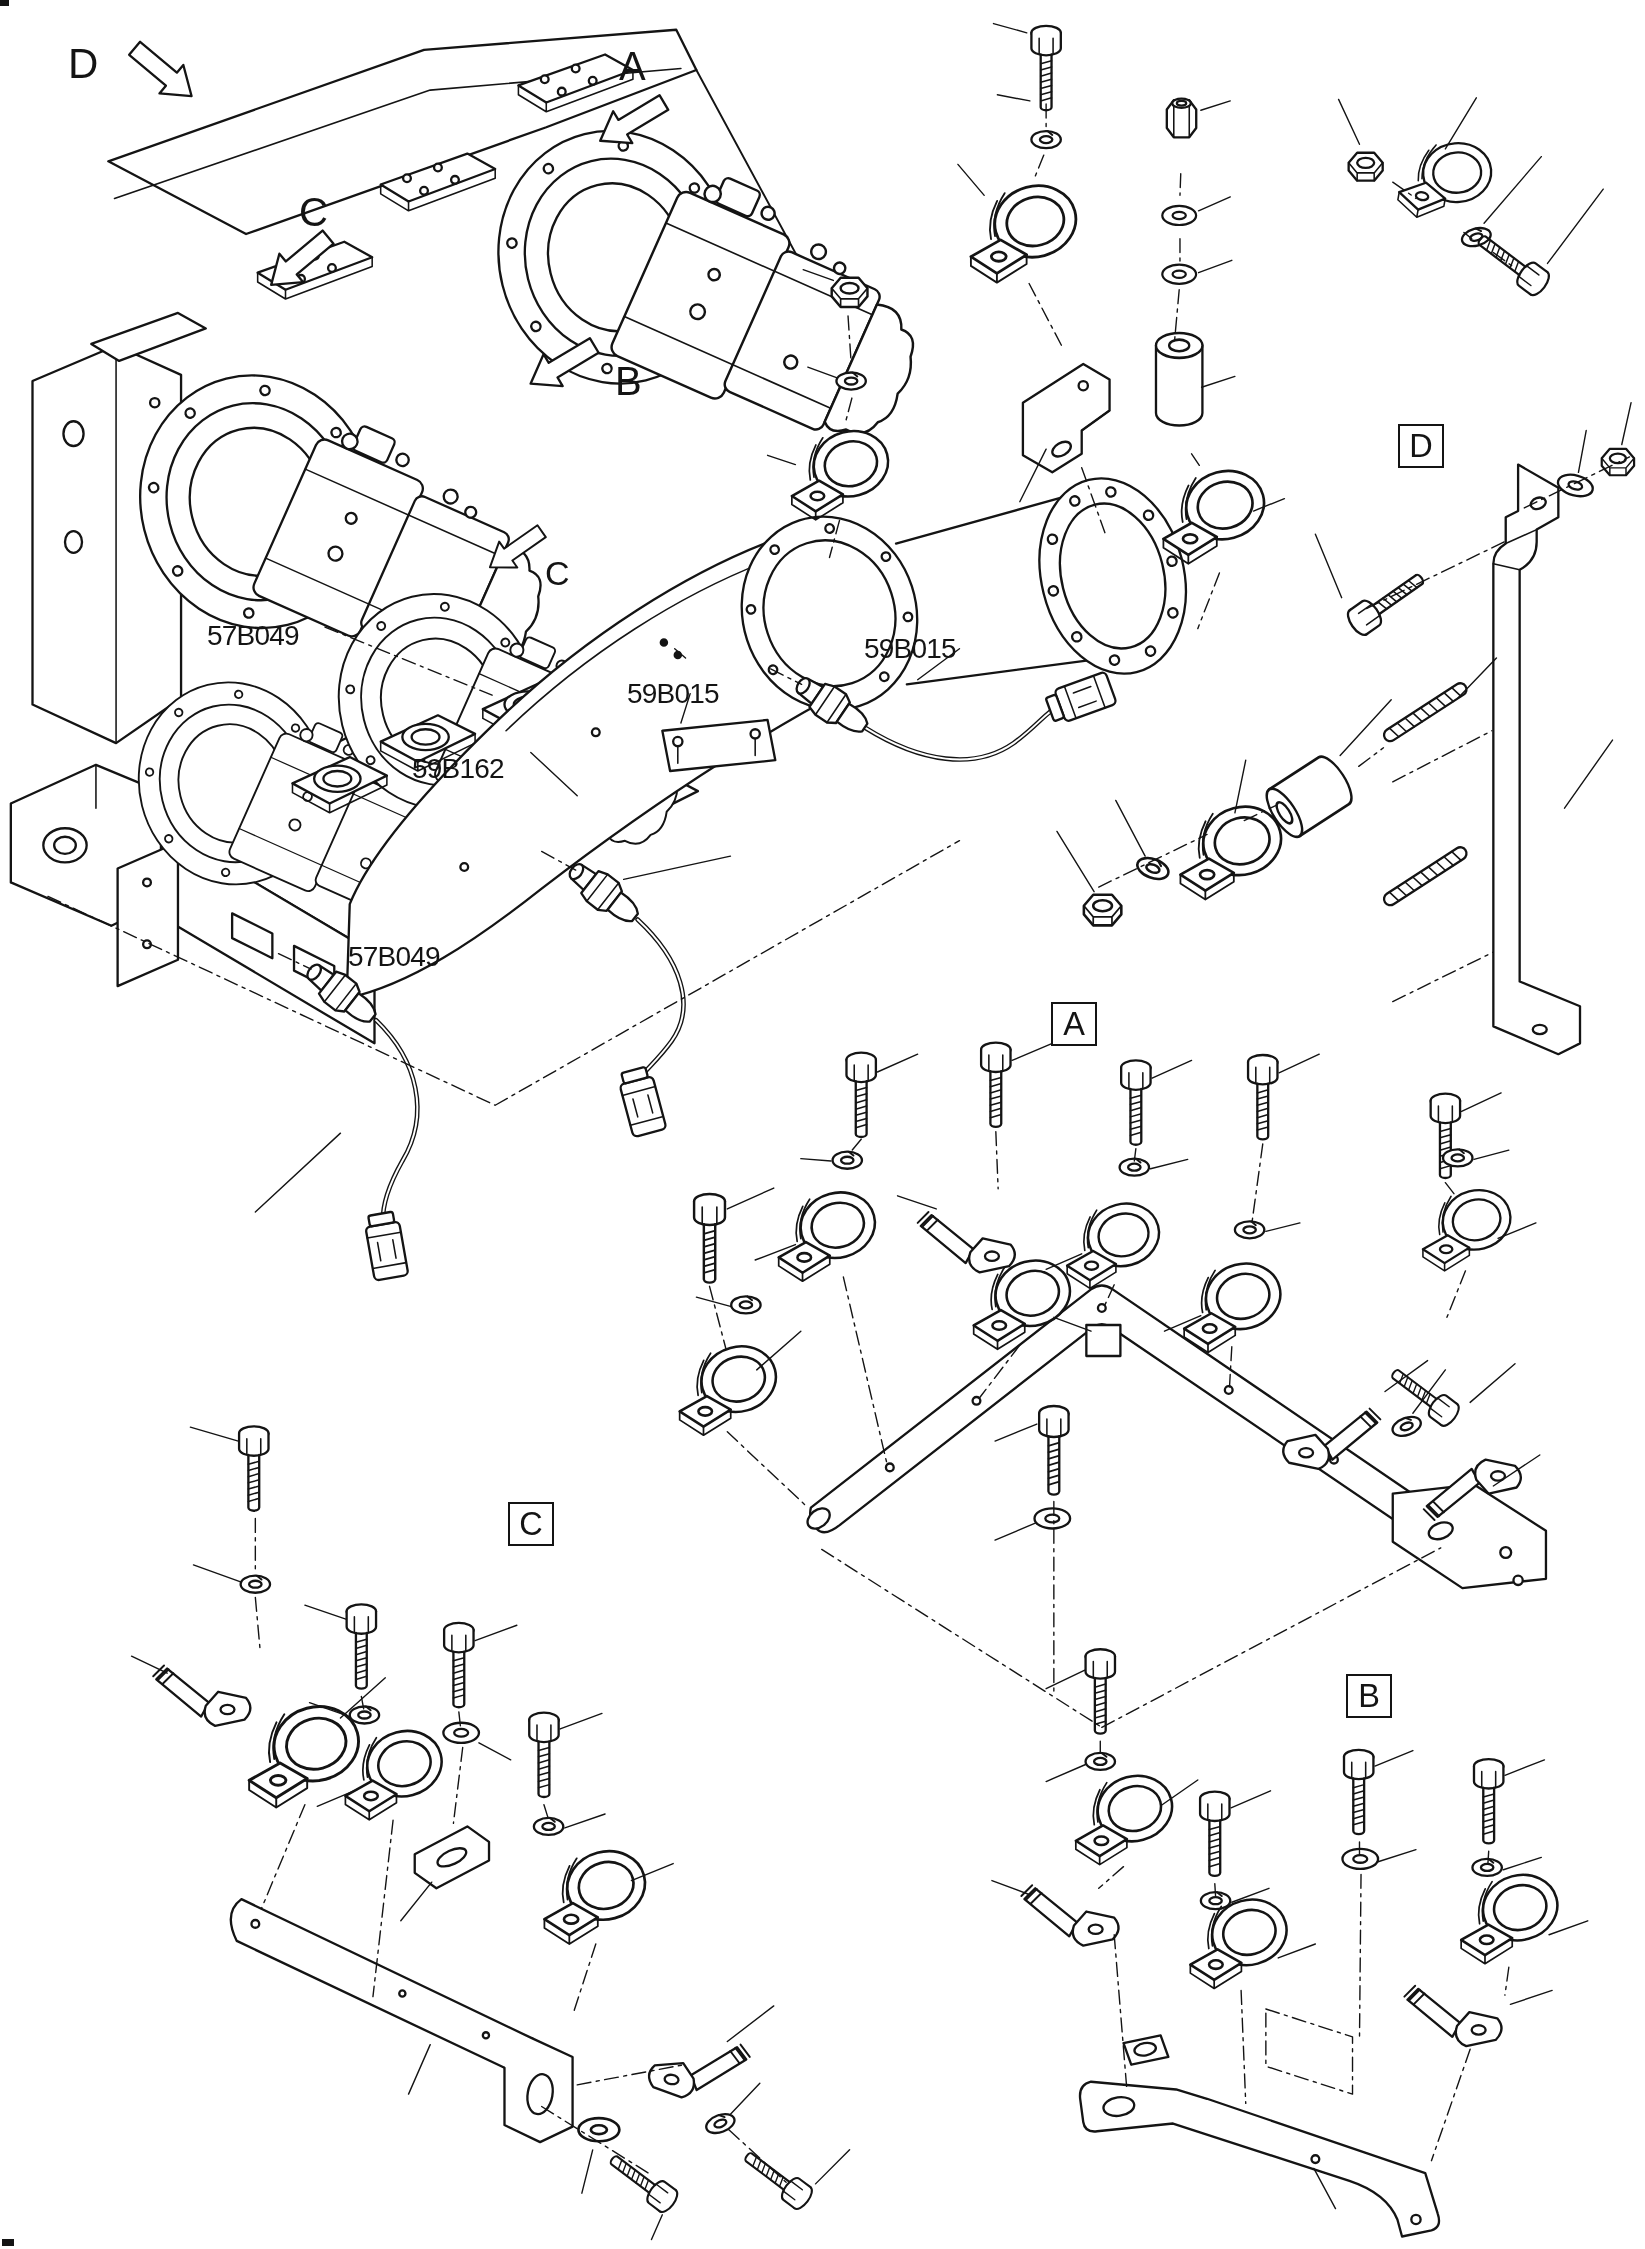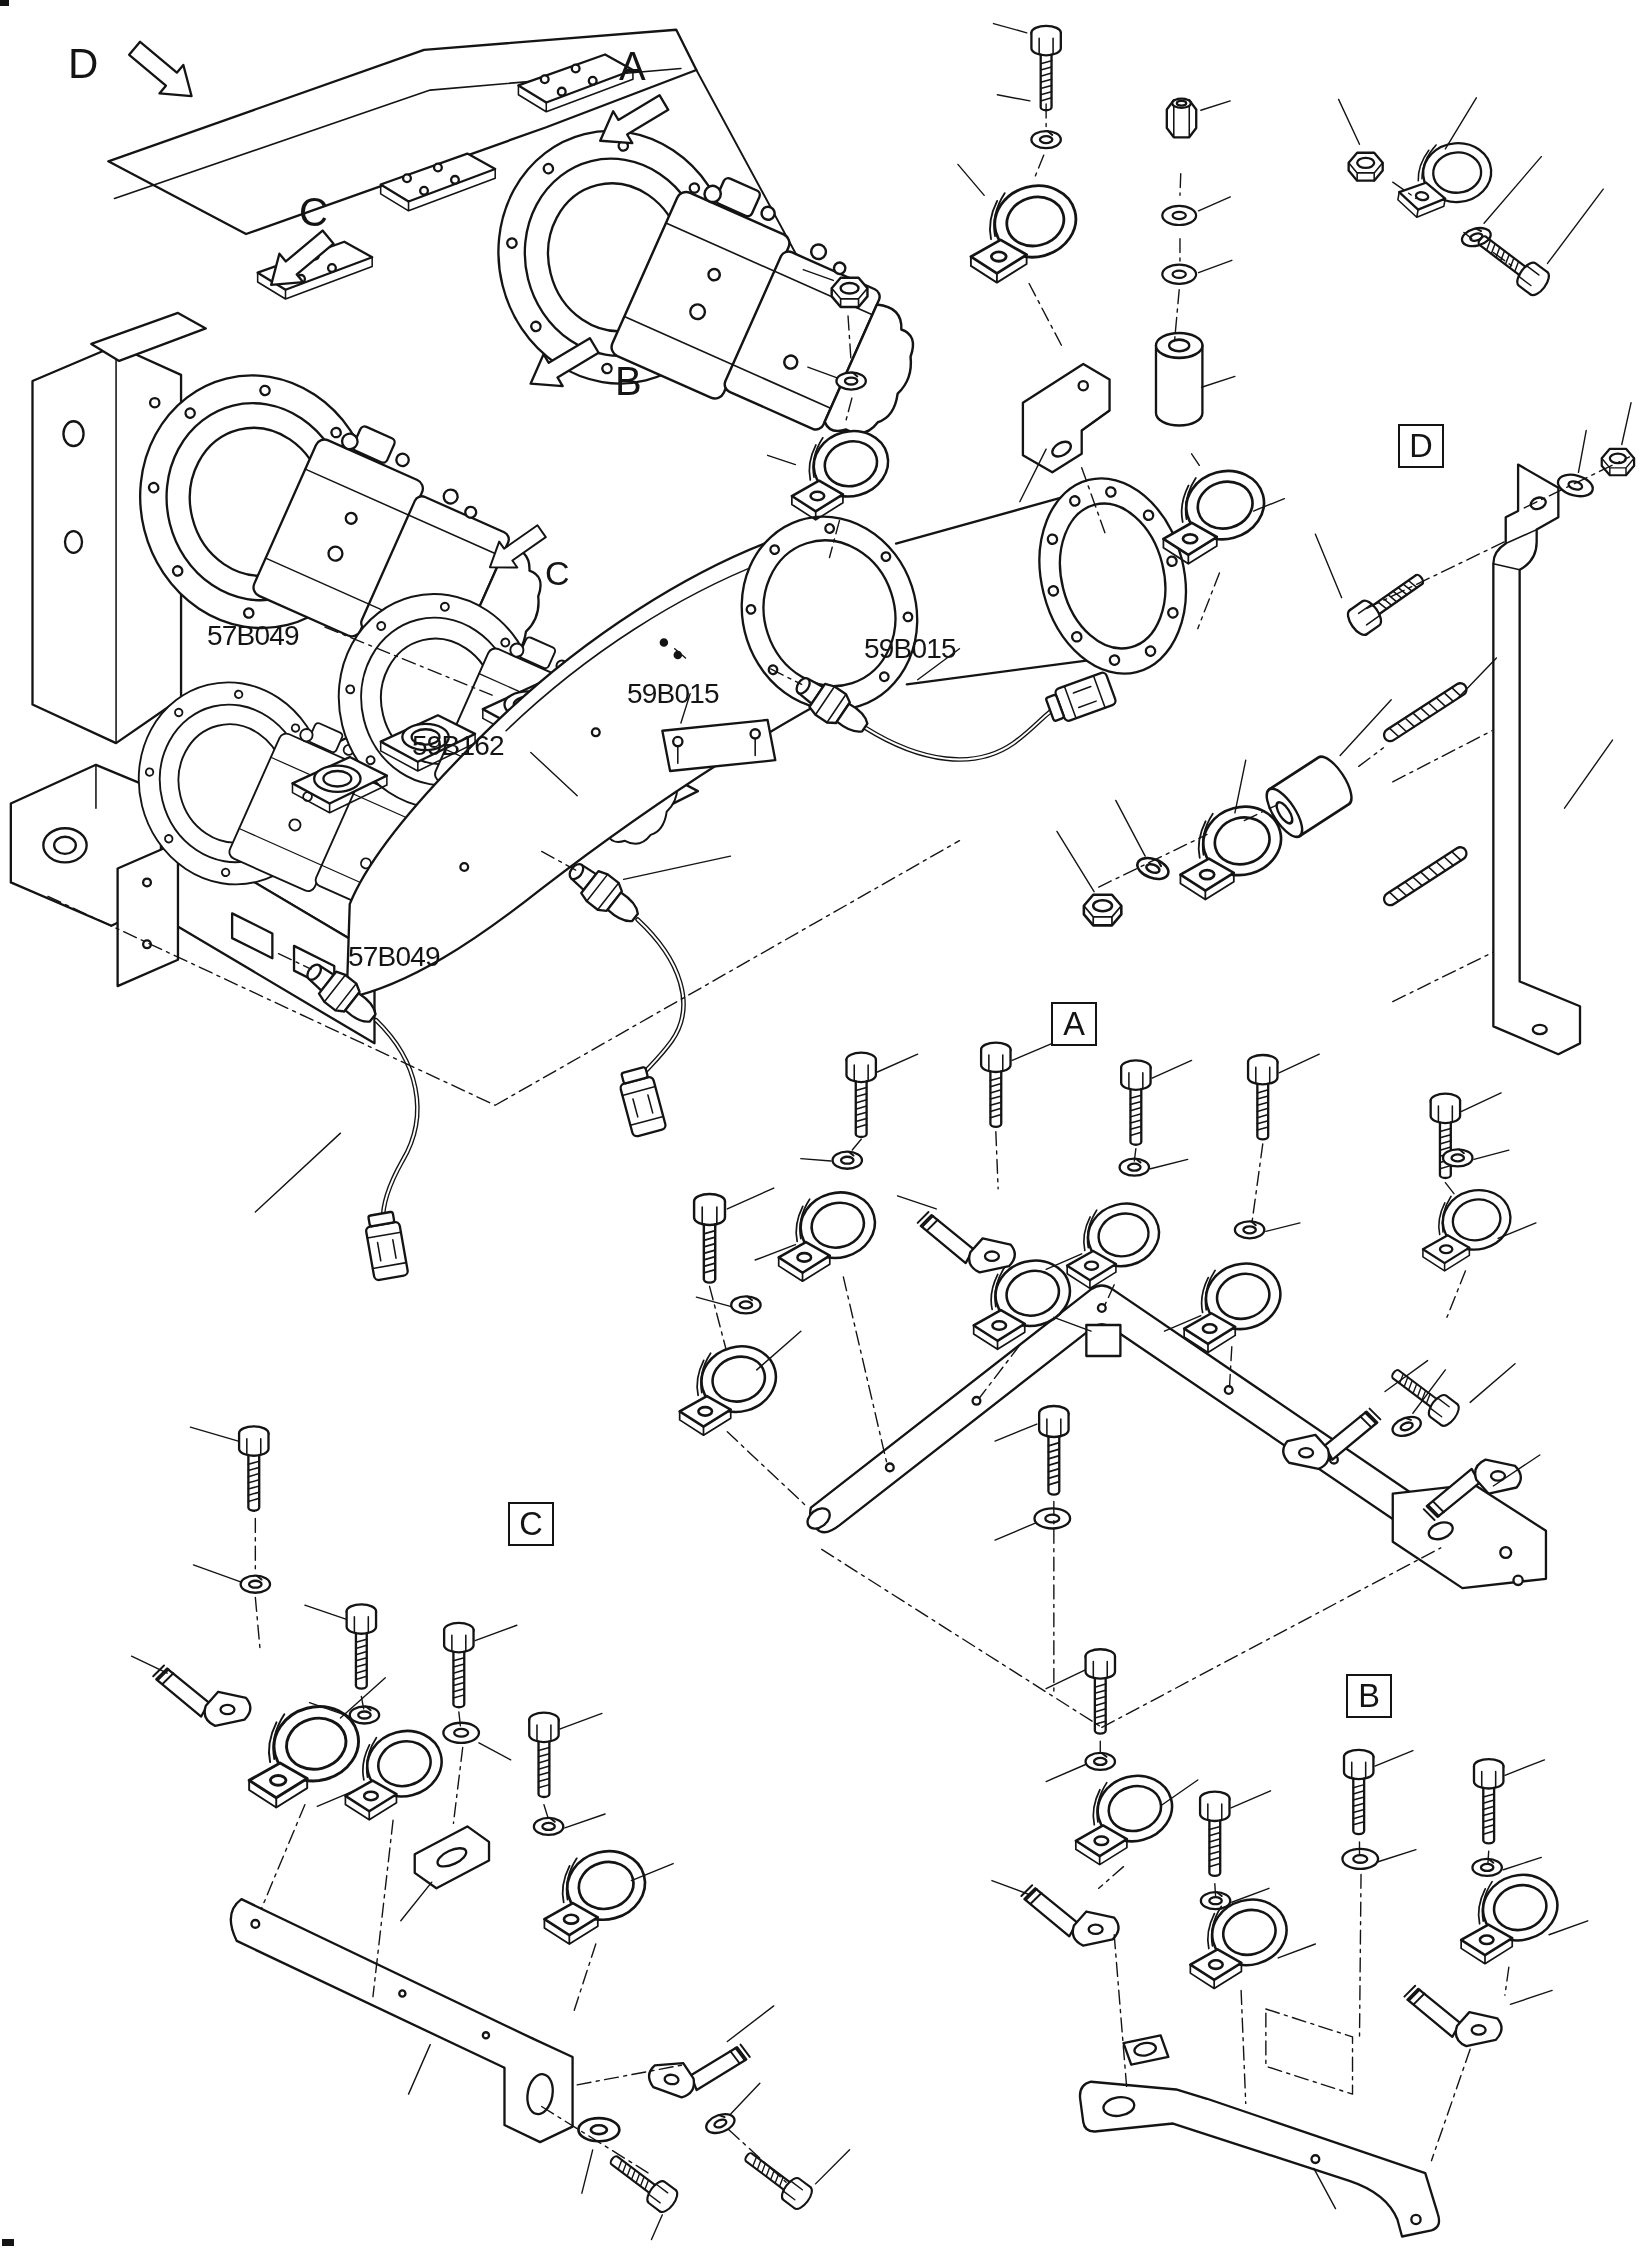--- a/index.html
+++ b/index.html
@@ -467,21 +467,21 @@
 
 <div class="lbl viewletter" style="left:68px;top:43px;font-size:42px;">D</div>
 <div class="lbl viewletter" style="left:619px;top:46px;">A</div>
 <div class="lbl viewletter" style="left:299px;top:192px;">C</div>
 <div class="lbl viewletter" style="left:615px;top:361px;">B</div>
 <div class="lbl viewletter" style="left:545px;top:556px;font-size:34px;">C</div>
 
 <div class="lbl partnum" style="left:207px;top:598px;">57B049</div>
 <div class="lbl partnum" style="left:864px;top:611px;">59B015</div>
 <div class="lbl partnum" style="left:627px;top:656px;">59B015</div>
-<div class="lbl partnum" style="left:412px;top:708px;">59B162</div>
+<div class="lbl partnum" style="left:412px;top:731px;">59B162</div>
 <div class="lbl partnum" style="left:348px;top:919px;">57B049</div>
 
 <div class="boxlbl" style="left:1398px;top:424px;">
   <span>D</span>
 </div>
 <div class="boxlbl" style="left:1051px;top:1002px;">
   <span>A</span>
 </div>
 <div class="boxlbl" style="left:508px;top:1502px;">
   <span>C</span>

